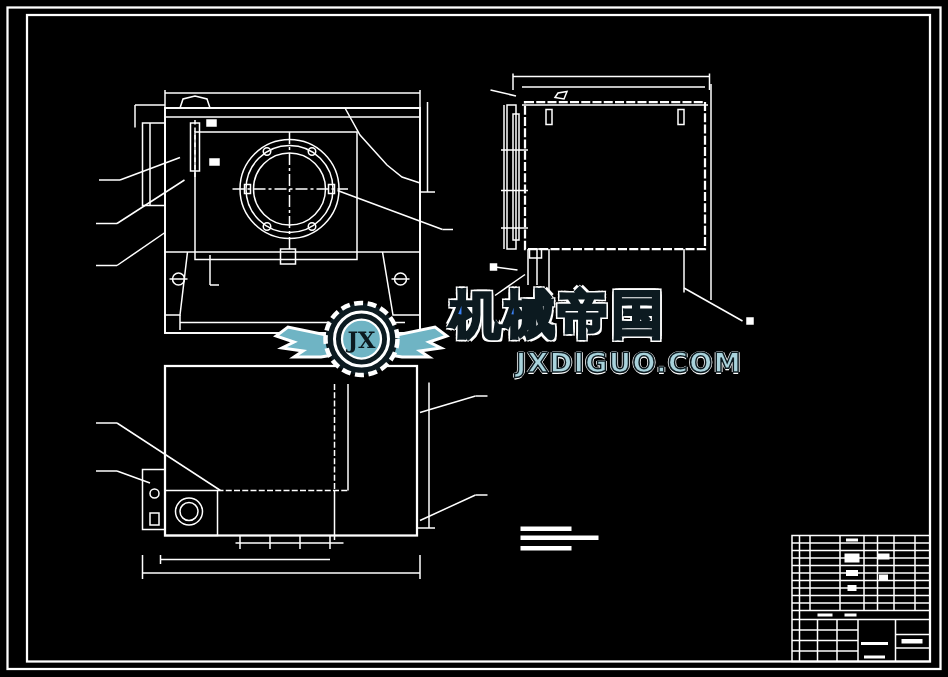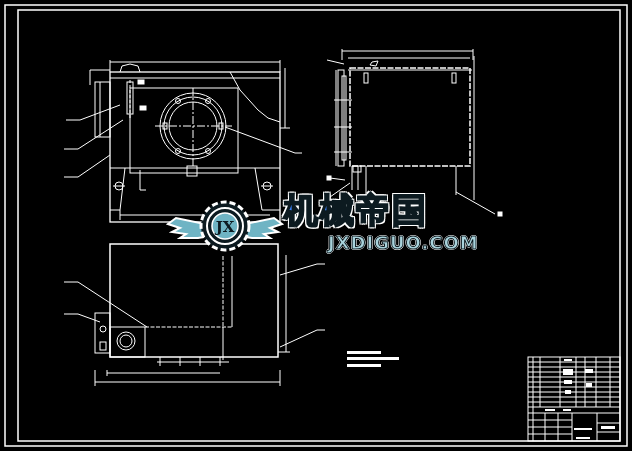--- a/index.html
+++ b/index.html
@@ -1,19 +1,19 @@
 <!DOCTYPE html>
 <html><head>
 <meta charset="utf-8">
 <style>
   html,body{margin:0;padding:0;background:#000;}
   body{width:632px;height:451px;overflow:hidden;position:relative;font-family:"DejaVu Sans",sans-serif;}
   #stage{position:absolute;left:0;top:0;width:632px;height:451px;background:#000;}
   svg{position:absolute;left:0;top:0;}
-  .logo{position:absolute;left:166px;top:190px;width:300px;height:72px;}
+  .logo{position:absolute;left:182px;top:190px;width:300px;height:72px;}
   .logo-cn{position:absolute;left:118px;top:0px;font-family:"DejaVu Sans",sans-serif;font-weight:bold;font-size:34px;letter-spacing:2px;color:#3b82f6;
     -webkit-text-stroke:2px #0c1a20;text-shadow:0 0 0 #fff,2px 0 0 #fff,-2px 0 0 #fff,0 2px 0 #fff,0 -2px 0 #fff,2px 2px 0 #fff,-2px -2px 0 #fff,2px -2px 0 #fff,-2px 2px 0 #fff;line-height:40px;}
   .logo-en{position:absolute;left:118px;top:42px;font-family:"DejaVu Sans",sans-serif;font-weight:bold;font-size:18px;letter-spacing:1px;color:#a9d3dc;
     -webkit-text-stroke:1px #0c1a20;text-shadow:1px 0 0 #fff,-1px 0 0 #fff,0 1px 0 #fff,0 -1px 0 #fff;line-height:22px;margin-left:44px;}
 </style>
 </head>
 <body>
 
 <div id="stage">
 <svg width="632" height="451" viewBox="0 0 632 451">

